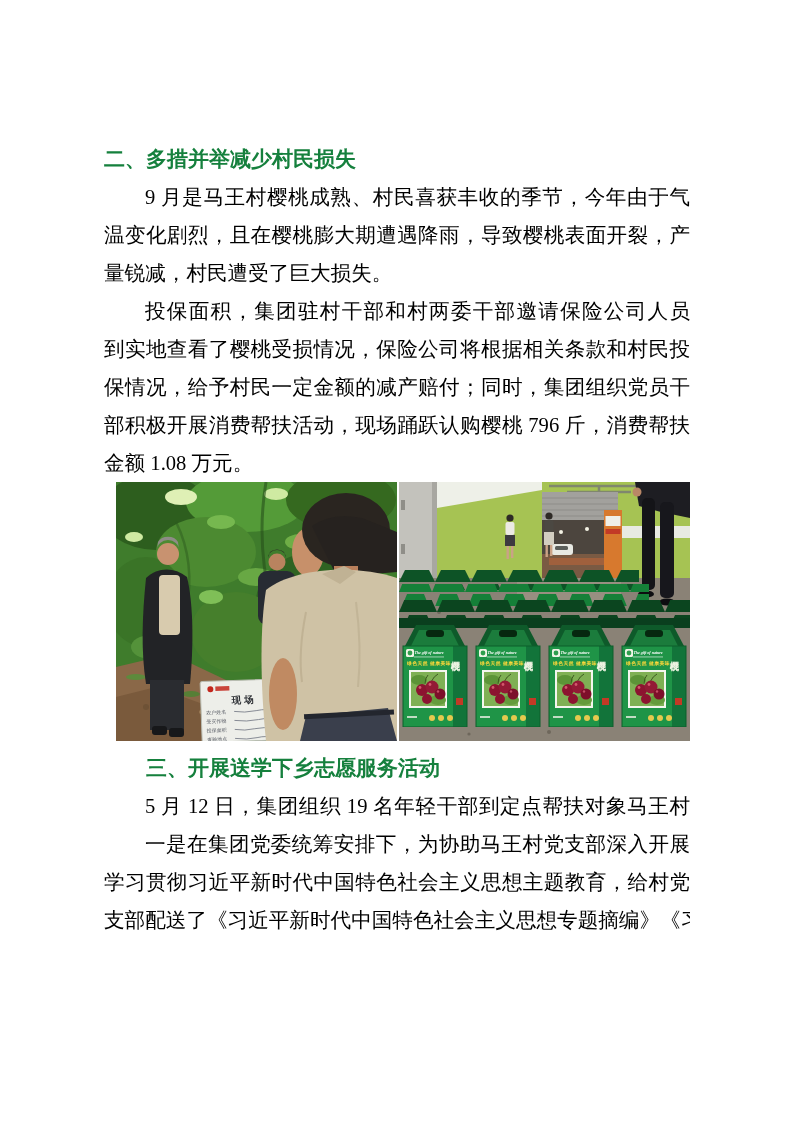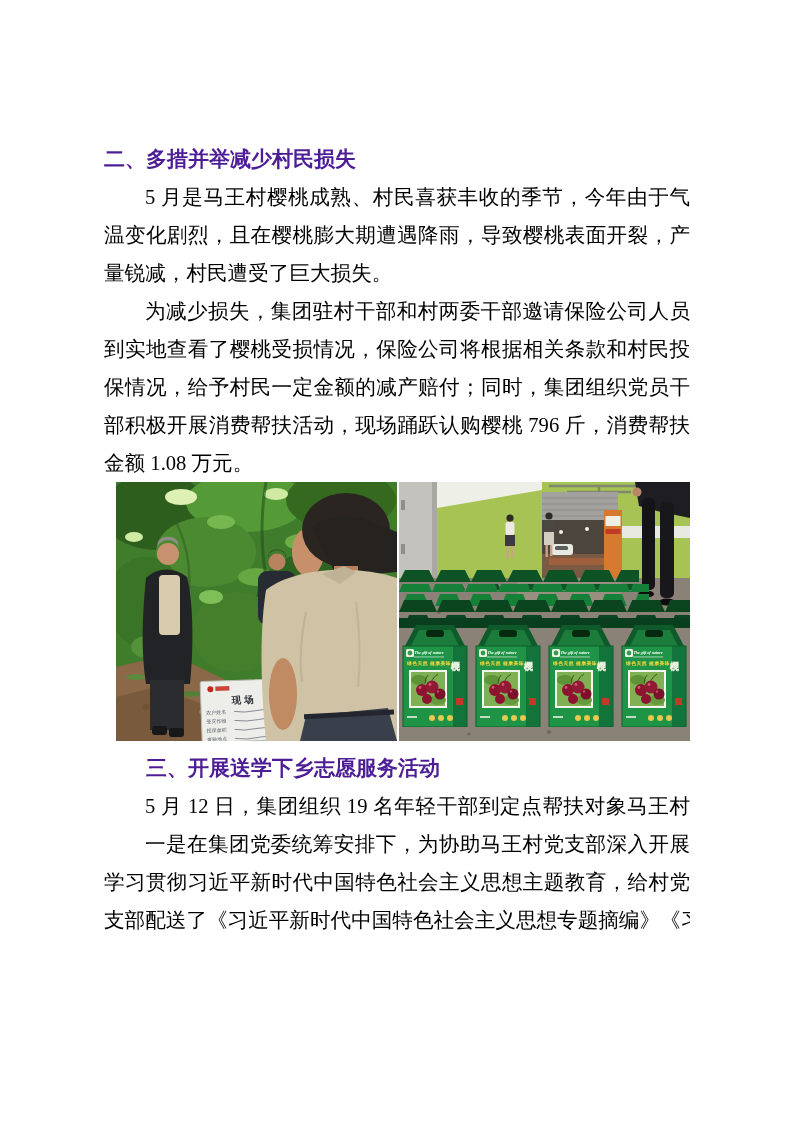--- a/index.html
+++ b/index.html
@@ -3,21 +3,21 @@
 <meta charset="utf-8">
 <style>
   html,body{margin:0;padding:0;}
   body{
     width:794px;height:1123px;background:#ffffff;position:relative;overflow:hidden;
     font-family:"Liberation Serif","DejaVu Serif",serif;color:#000;
   }
   .doc{position:absolute;left:104px;top:140px;width:586px;}
   .hd{
     margin:0;font-family:"Liberation Sans","DejaVu Sans",sans-serif;
-    font-weight:700;font-size:21px;line-height:38px;color:#4c1d95;
+    font-weight:700;font-size:21px;line-height:38px;color:#15803d;
   }
   .hd.h3{margin-top:8px;text-indent:2em;}
   .para{margin:0;}
   .ln{
     font-size:20.6px;line-height:38px;color:#000;
     text-align:justify;text-align-last:justify;
     overflow:hidden;white-space:nowrap;
   }
   .ln.ind{padding-left:41px;}
   .ln.end{text-align-last:left;}
@@ -32,27 +32,27 @@
 </style>
 </head>
 <body>
 
 <div class="page">
   <div class="doc">
 
     <h2 class="hd">二、多措并举减少村民损失</h2>
 
     <div class="para">
-      <div class="ln ind">5 月是马王村樱桃成熟、村民喜获丰收的季节，今年由于气</div>
+      <div class="ln ind">9 月是马王村樱桃成熟、村民喜获丰收的季节，今年由于气</div>
       <div class="ln">温变化剧烈，且在樱桃膨大期遭遇降雨，导致樱桃表面开裂，产</div>
       <div class="ln end">量锐减，村民遭受了巨大损失。</div>
     </div>
 
     <div class="para">
-      <div class="ln ind">为减少损失，集团驻村干部和村两委干部邀请保险公司人员</div>
+      <div class="ln ind">投保面积，集团驻村干部和村两委干部邀请保险公司人员</div>
       <div class="ln">到实地查看了樱桃受损情况，保险公司将根据相关条款和村民投</div>
       <div class="ln">保情况，给予村民一定金额的减产赔付；同时，集团组织党员干</div>
       <div class="ln">部积极开展消费帮扶活动，现场踊跃认购樱桃 796 斤，消费帮扶</div>
       <div class="ln end">金额 1.08 万元。</div>
     </div>
 
     <div class="photo-row">
 
       <figure class="photo">
         <svg width="281" height="259" viewBox="0 0 281 259">

